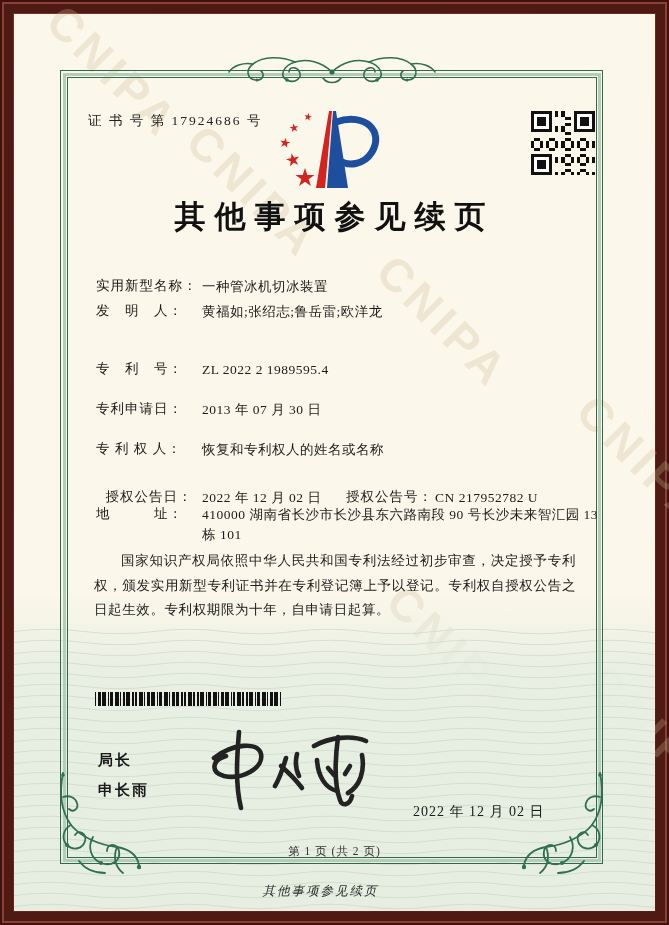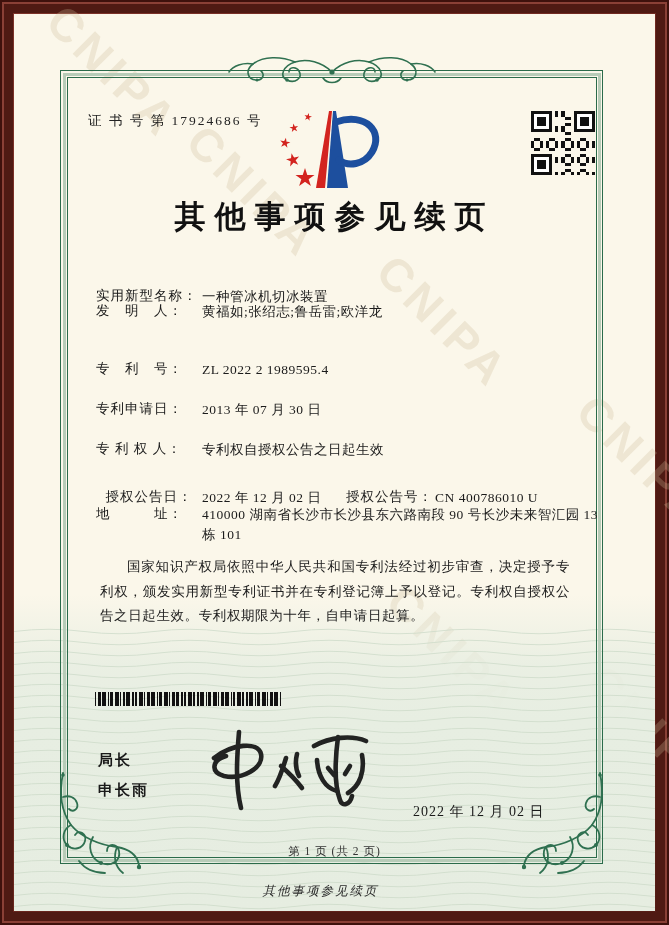--- a/index.html
+++ b/index.html
@@ -62,21 +62,21 @@
   }
   .row{position:absolute;left:96px;font-size:13.5px;color:#1b1b1b;}
   .row .label{display:inline-block;width:106px;white-space:pre;vertical-align:top;letter-spacing:1px;}
   .row .value{display:inline-block;max-width:404px;vertical-align:top;line-height:20px;letter-spacing:.5px;}
   .row .pair2{position:absolute;left:250px;top:0;white-space:nowrap;}
   .row .pair2 .label{width:auto;margin-right:2px;}
   .paras{
     position:absolute;left:88px;top:543px;width:494px;
     font-size:13.5px;line-height:24.5px;color:#1c1c1c;letter-spacing:.6px;
   }
-  .paras p{margin:12px;text-indent:2em;text-align:justify;}
+  .paras p{margin:6px;text-indent:2em;text-align:justify;}
   .barcode{position:absolute;left:95px;top:692px;height:14px;display:flex;align-items:stretch;}
   .barcode i{display:block;background:#111;margin-right:1px;}
   .sig-block{
     position:absolute;left:98px;top:745px;
     font-family:"Liberation Sans","DejaVu Sans",sans-serif;
     font-size:15px;color:#1a1a1a;line-height:30px;font-weight:700;letter-spacing:2px;
   }
   .signature{position:absolute;left:198px;top:724px;}
   .issue-date{position:absolute;left:413px;top:803px;font-size:14px;letter-spacing:1px;color:#1b1b1b;}
   .page-info{position:absolute;left:0;width:669px;top:844px;text-align:center;font-size:11.5px;color:#333;letter-spacing:1px;}
@@ -269,42 +269,42 @@
         <rect x="14" y="0" width="7" height="7" fill="#111"></rect>
         <rect x="15" y="1" width="5" height="5" fill="#fff"></rect>
         <rect x="16" y="2" width="3" height="3" fill="#111"></rect>
         <rect x="0" y="14" width="7" height="7" fill="#111"></rect>
         <rect x="1" y="15" width="5" height="5" fill="#fff"></rect>
         <rect x="2" y="16" width="3" height="3" fill="#111"></rect>
       </svg>
 
     <div class="title">其他事项参见续页</div>
 
-    <div class="row" style="top:287px;font-family:Liberation Serif, serif;">
+    <div class="row" style="top:277px;font-family:Liberation Serif, serif;">
       <span class="label">实用新型名称：</span><span class="value">一种管冰机切冰装置</span>
     </div>
     <div class="row" style="top:302px;">
       <span class="label">发　明　人：</span><span class="value">黄福如;张绍志;鲁岳雷;欧洋龙</span>
     </div>
     <div class="row" style="top:360px;">
       <span class="label">专　利　号：</span><span class="value">ZL 2022 2 1989595.4</span>
     </div>
     <div class="row" style="top:400px;">
       <span class="label">专利申请日：</span><span class="value">2013 年 07 月 30 日</span>
     </div>
     <div class="row" style="top:440px;">
-      <span class="label">专 利 权 人：</span><span class="value">专利权自授权公告之日起生效</span>
+      <span class="label">专 利 权 人：</span><span class="value">恢复和专利权人的姓名或名称</span>
     </div>
     <div class="row" style="top:505px;">
       <span class="label">地　　　址：</span><span class="value">410000 湖南省长沙市长沙县东六路南段 90 号长沙未来智汇园 13 栋 101</span>
     </div>
     <div class="row" style="top:488px;text-align:center;">
       <span class="label">授权公告日：</span><span class="value">2022 年 12 月 02 日</span>
       <span class="pair2">
-        <span class="label">授权公告号：</span><span class="value">CN 400786010 U</span>
+        <span class="label">授权公告号：</span><span class="value">CN 217952782 U</span>
       </span>
     </div>
 
     <div class="paras">
       <p>国家知识产权局依照中华人民共和国专利法经过初步审查，决定授予专利权，颁发实用新型专利证书并在专利登记簿上予以登记。专利权自授权公告之日起生效。专利权期限为十年，自申请日起算。</p>
     </div>
 
     <div class="barcode" id="barcode">
         <i style="width: 1.3px; margin-right: 2px;"></i>
         <i style="width: 2.6px; margin-right: 1px;"></i>

